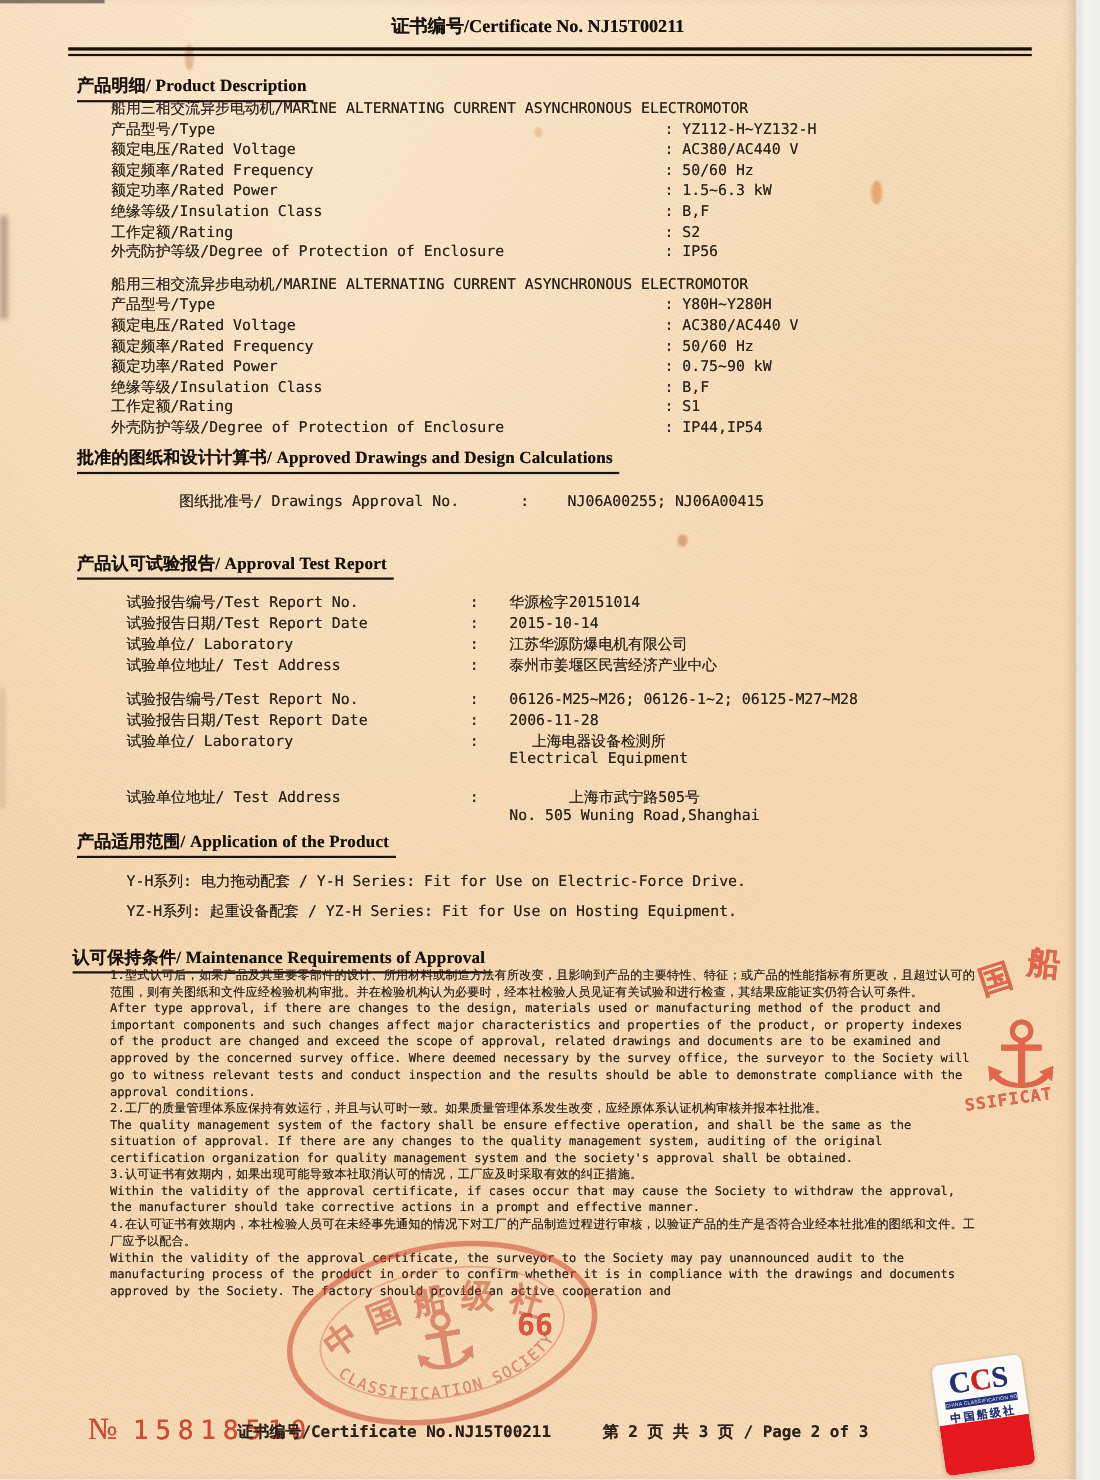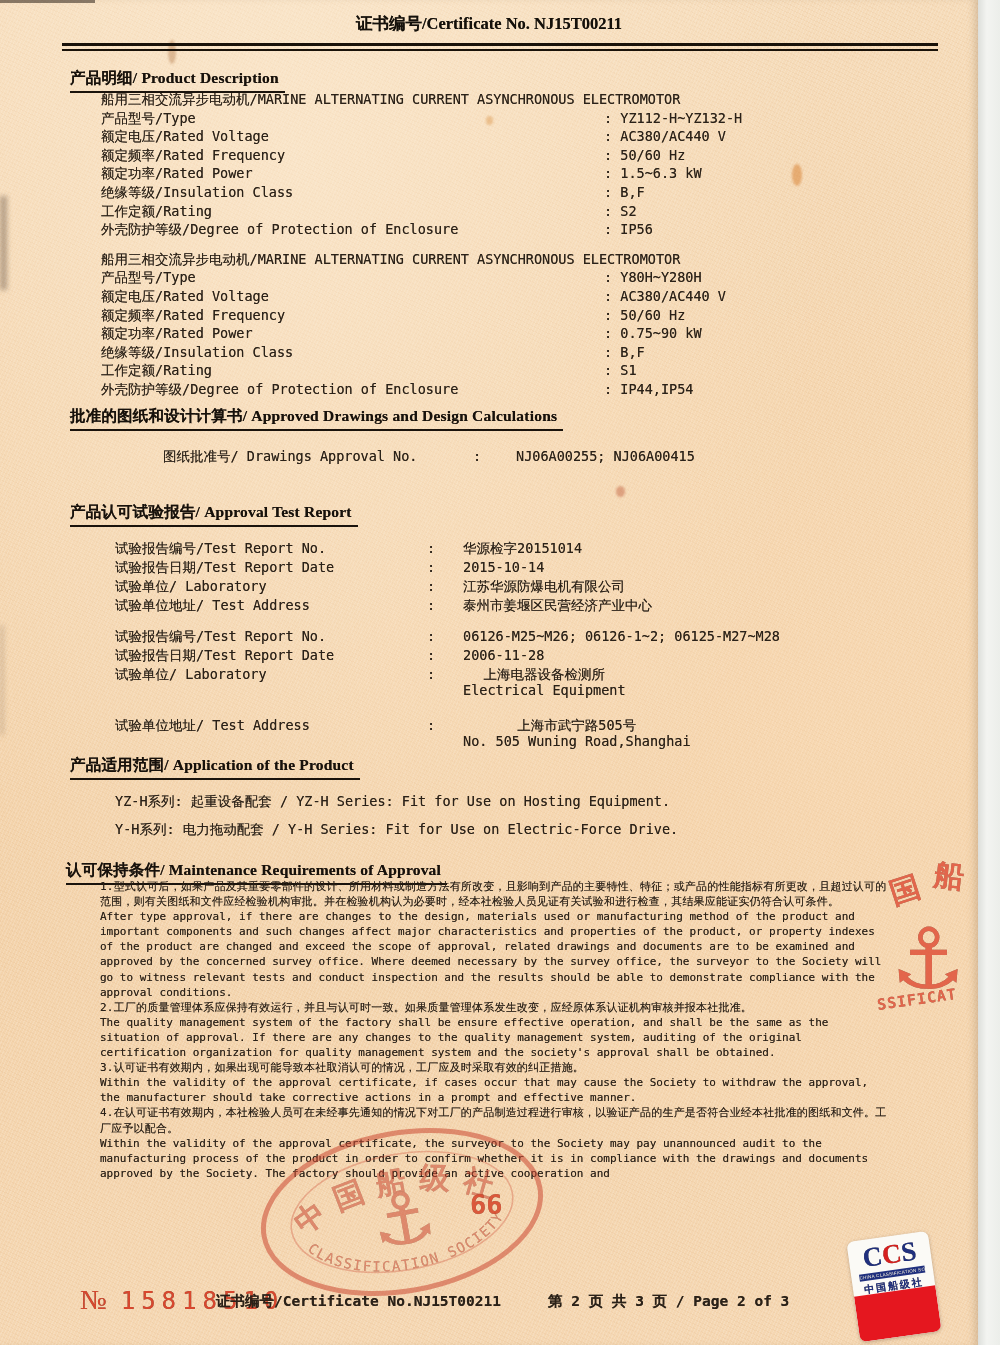--- a/index.html
+++ b/index.html
@@ -219,22 +219,22 @@
             </span></div>
           <div class="tr-row" style="min-height: 32px;"><span class="lbl">试验单位地址/ Test Address</span><span class="colon">:</span><span class="val">
               <div class="val-line">上海市武宁路505号</div>
               <div class="val-line">No. 505 Wuning Road,Shanghai</div>
             </span></div>
         </div>
       </div>
 
     <div class="sec-head" style="left:70px;top:755px;">产品适用范围/ Application of the Product</div>
     <div id="app-lines">
+        <div class="app-line">Y-H系列: 电力拖动配套 / Y-H Series: Fit for Use on Electric-Force Drive.</div>
         <div class="app-line">YZ-H系列: 起重设备配套 / YZ-H Series: Fit for Use on Hosting Equipment.</div>
-        <div class="app-line">Y-H系列: 电力拖动配套 / Y-H Series: Fit for Use on Electric-Force Drive.</div>
       </div>
 
     <div class="sec-head" style="left:66px;top:860px;">认可保持条件/ Maintenance Requirements of Approval</div>
     <div id="maint-paras">
         <div class="para cn">1.型式认可后，如果产品及其重要零部件的设计、所用材料或制造方法有所改变，且影响到产品的主要特性、特征；或产品的性能指标有所更改，且超过认可的范围，则有关图纸和文件应经检验机构审批。并在检验机构认为必要时，经本社检验人员见证有关试验和进行检查，其结果应能证实仍符合认可条件。</div>
         <div class="para en">After type approval, if there are changes to the design, materials used or manufacturing method of the product and important components and such changes affect major characteristics and properties of the product, or property indexes of the product are changed and exceed the scope of approval, related drawings and documents are to be examined and approved by the concerned survey office. Where deemed necessary by the survey office, the surveyor to the Society will go to witness relevant tests and conduct inspection and the results should be able to demonstrate compliance with the approval conditions.</div>
         <div class="para cn">2.工厂的质量管理体系应保持有效运行，并且与认可时一致。如果质量管理体系发生改变，应经原体系认证机构审核并报本社批准。</div>
         <div class="para en">The quality management system of the factory shall be ensure effective operation, and shall be the same as the situation of approval. If there are any changes to the quality management system, auditing of the original certification organization for quality management system and the society's approval shall be obtained.</div>
         <div class="para cn">3.认可证书有效期内，如果出现可能导致本社取消认可的情况，工厂应及时采取有效的纠正措施。</div>
         <div class="para en">Within the validity of the approval certificate, if cases occur that may cause the Society to withdraw the approval, the manufacturer should take corrective actions in a prompt and effective manner.</div>

